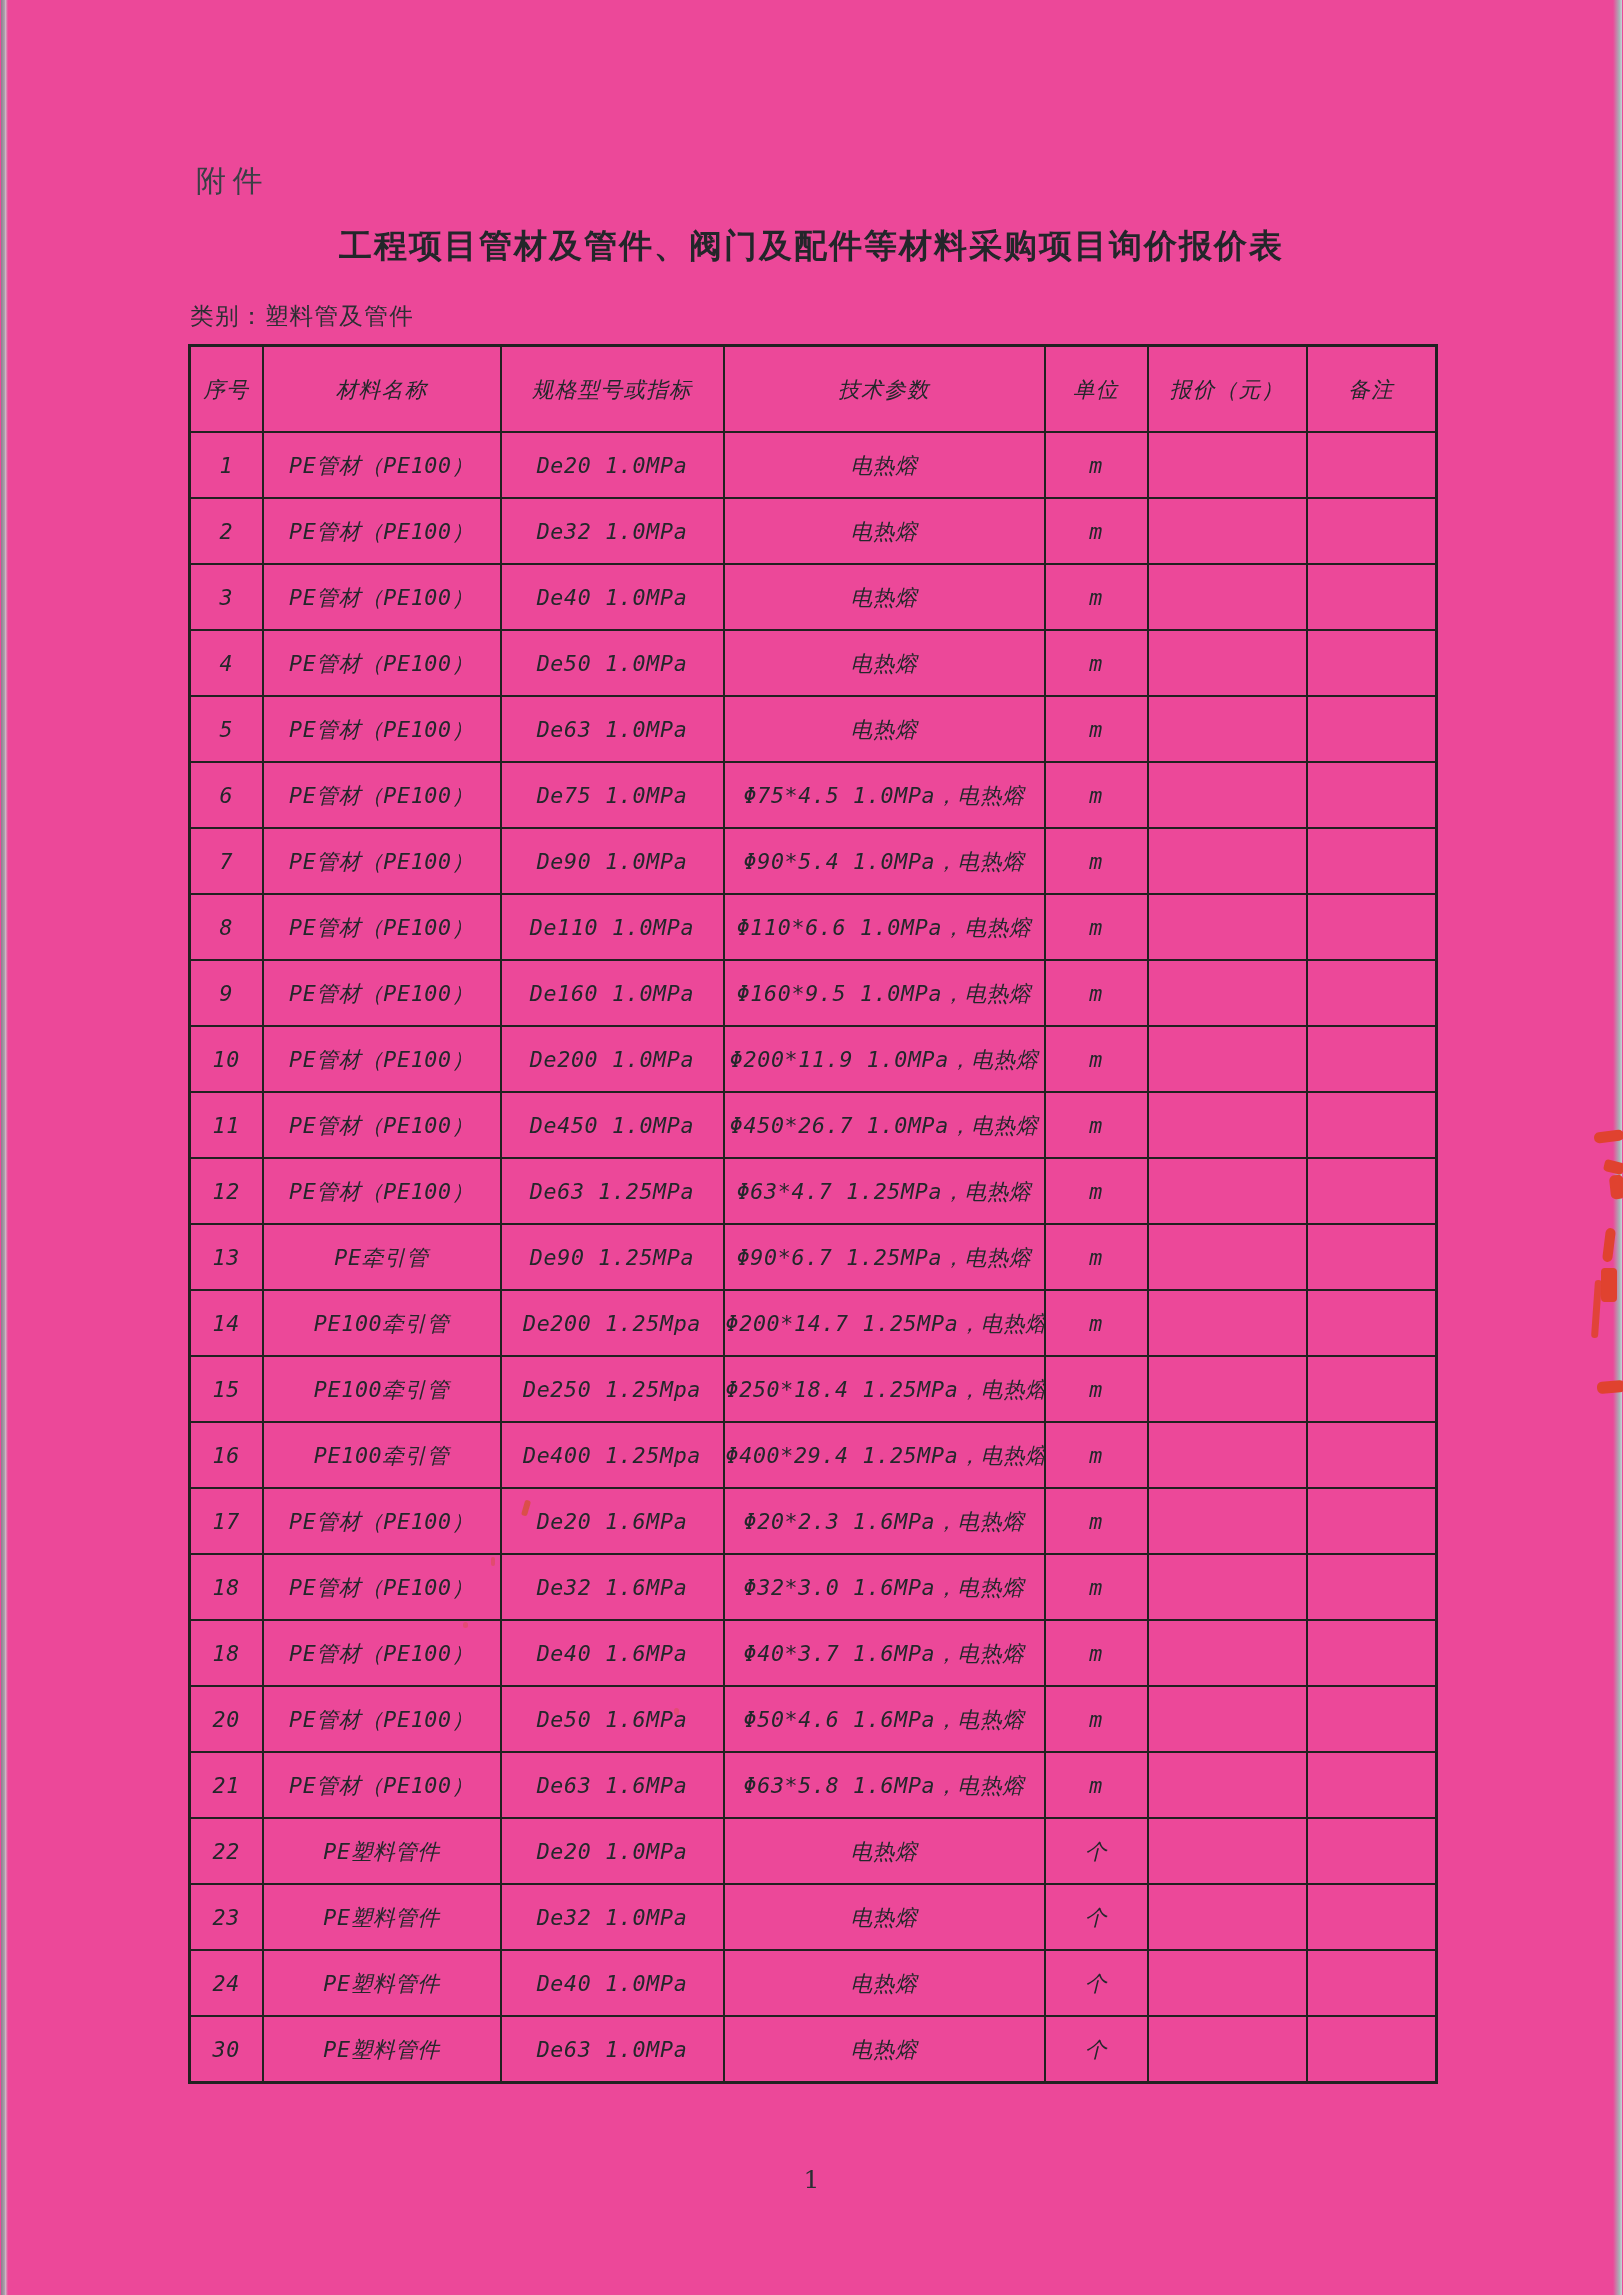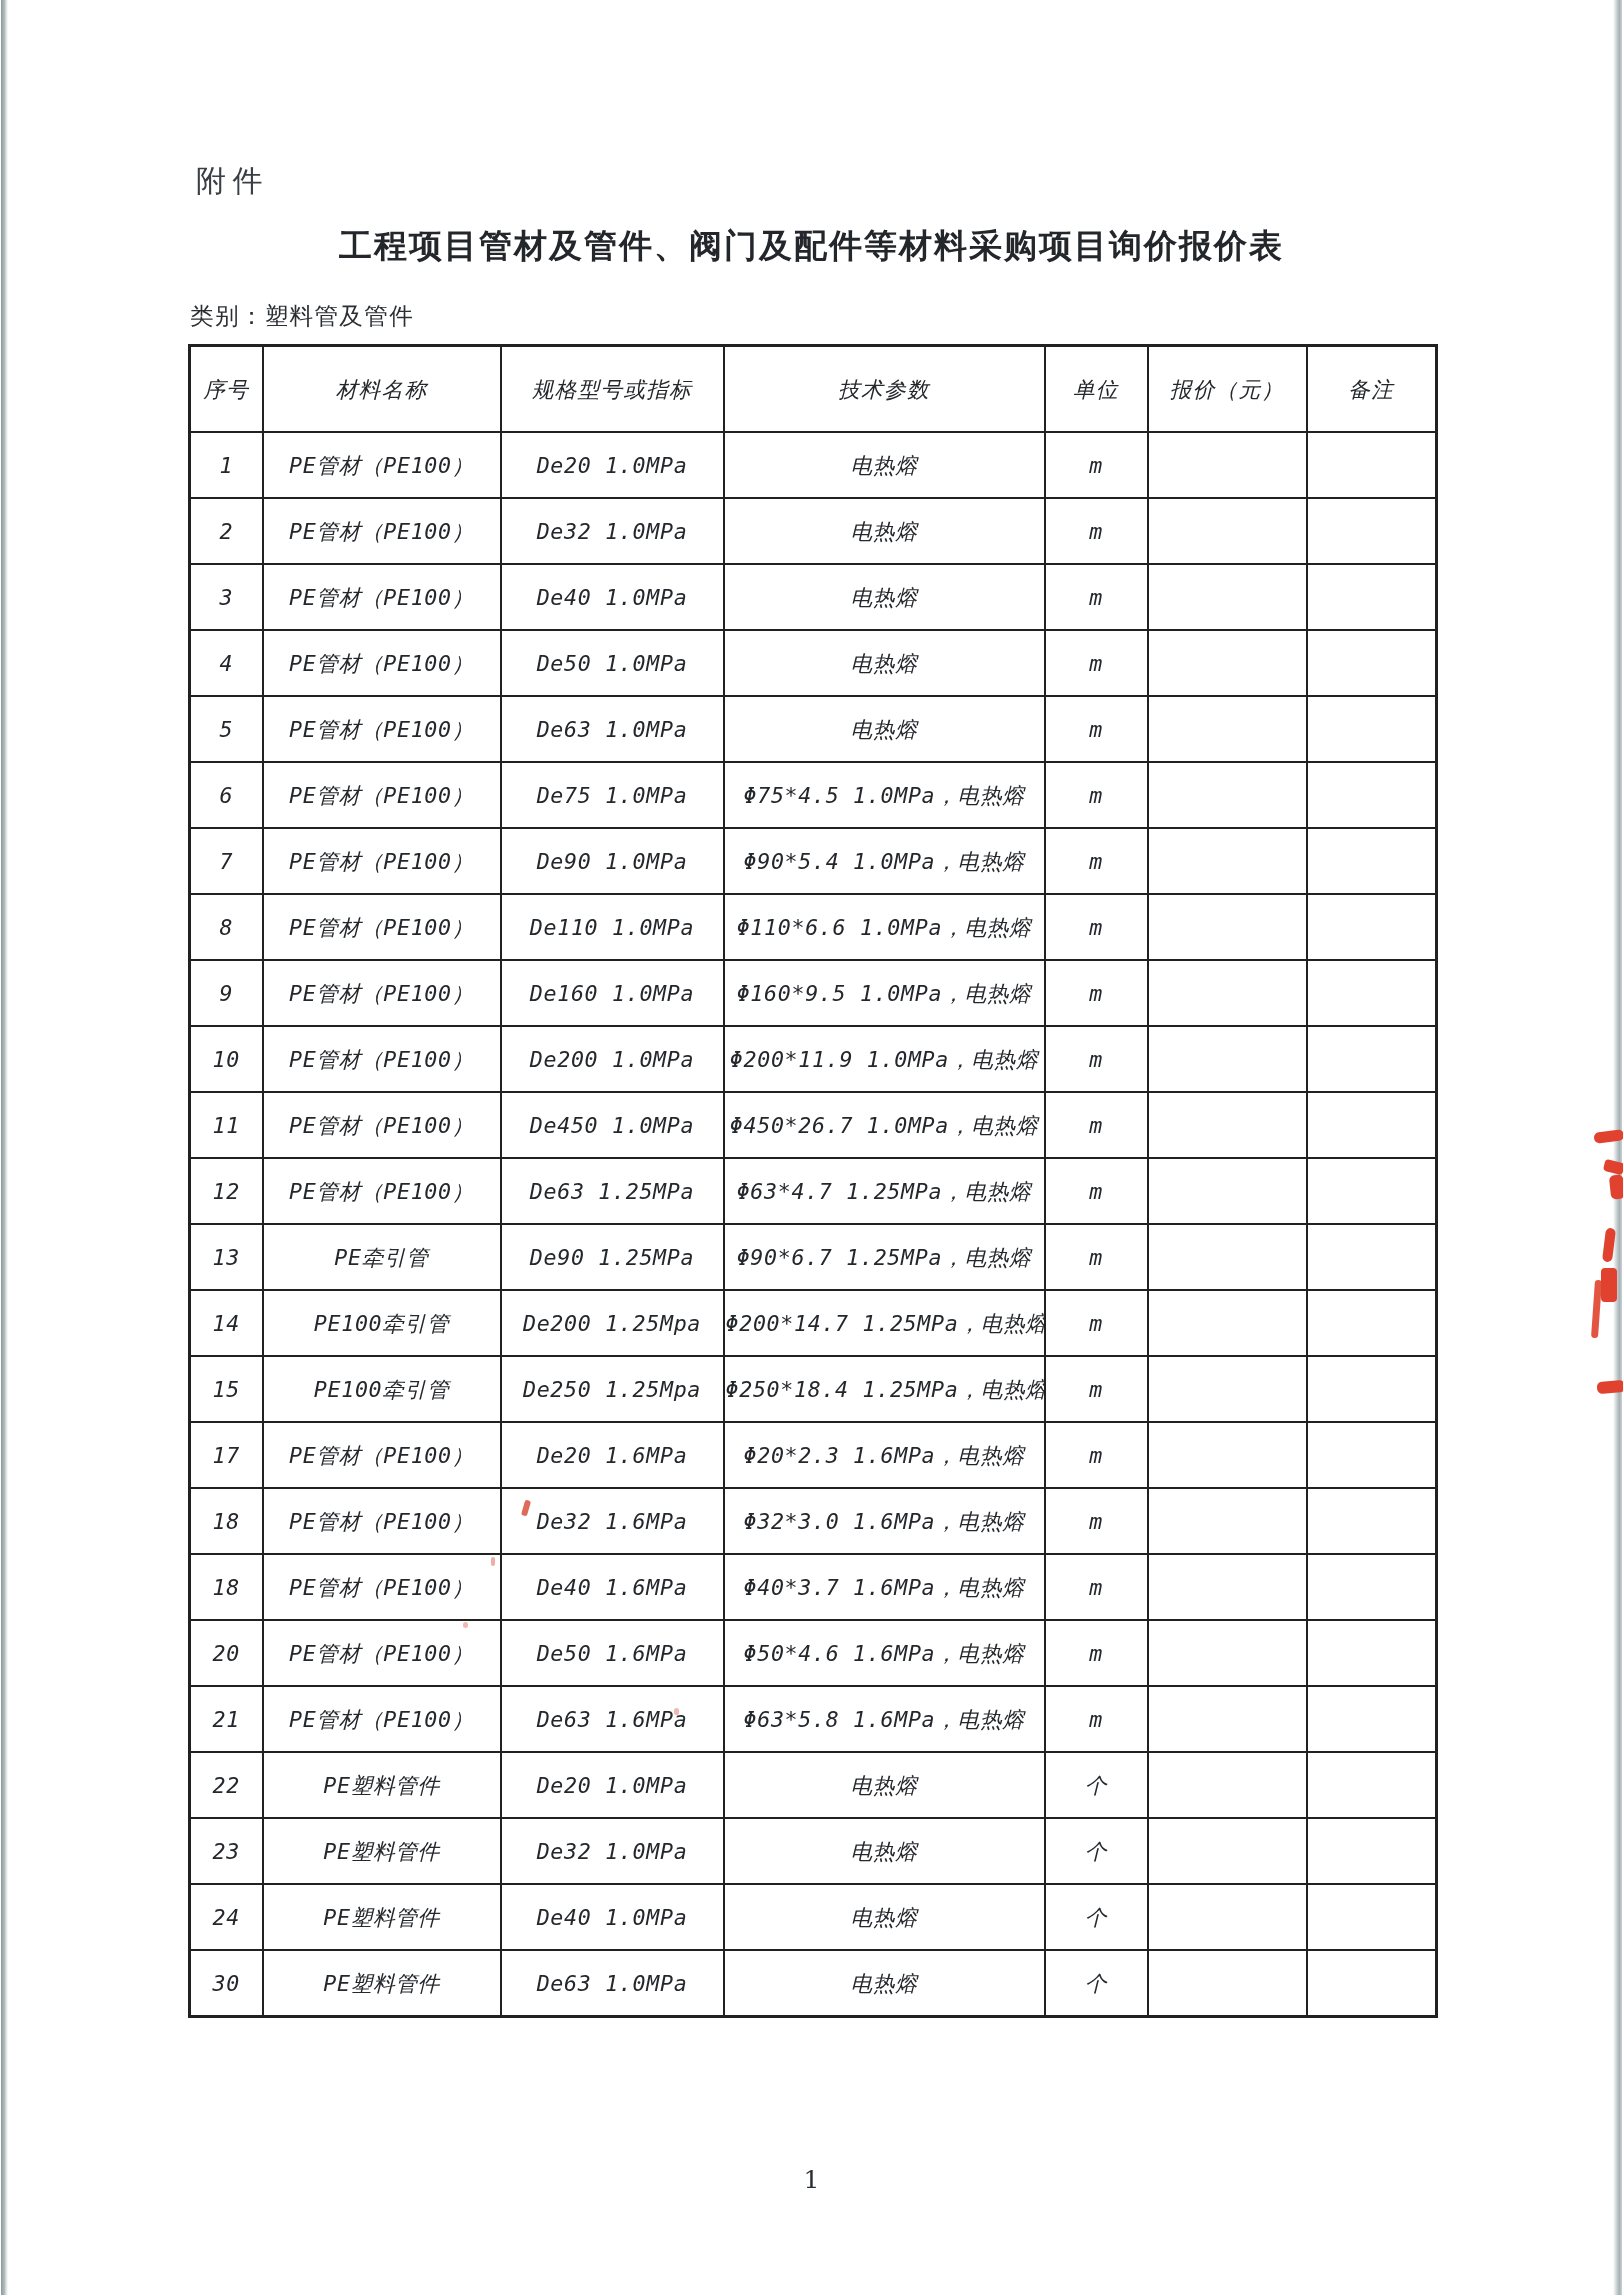--- a/index.html
+++ b/index.html
@@ -1,19 +1,19 @@
 <!DOCTYPE html>
 <html style="font-size:10.5px"><head>
 <meta charset="utf-8">
 <style>
   html,body{margin:0;padding:0;background:#e9edef;}
   .page{
     position:relative;
     width:1623px;height:2295px;
-    background:#ffffff;
+    background:#ec4899;
     overflow:hidden;
     font-family:"Liberation Serif","DejaVu Serif",serif;
     color:#23262a;
   }
   
   .edge-left{
     position:absolute;left:1.3px;top:0;width:3.3px;height:2295px;
     background:linear-gradient(90deg,#79878a,#aab6b4);
     opacity:.85;
   }
@@ -243,20 +243,29 @@
         <tr>
           <td>15</td>
           <td>PE100牵引管</td>
           <td>De250 1.25Mpa</td>
           <td>Φ250*18.4 1.25MPa，电热熔</td>
           <td>m</td>
           <td></td>
           <td></td>
         </tr>
         <tr>
+          <td>16</td>
+          <td>PE100牵引管</td>
+          <td>De400 1.25Mpa</td>
+          <td>Φ400*29.4 1.25MPa，电热熔</td>
+          <td>m</td>
+          <td></td>
+          <td></td>
+        </tr>
+        <tr>
           <td>17</td>
           <td>PE管材（PE100）</td>
           <td>De20 1.6MPa</td>
           <td>Φ20*2.3 1.6MPa，电热熔</td>
           <td>m</td>
           <td></td>
           <td></td>
         </tr>
         <tr>
           <td>18</td>

